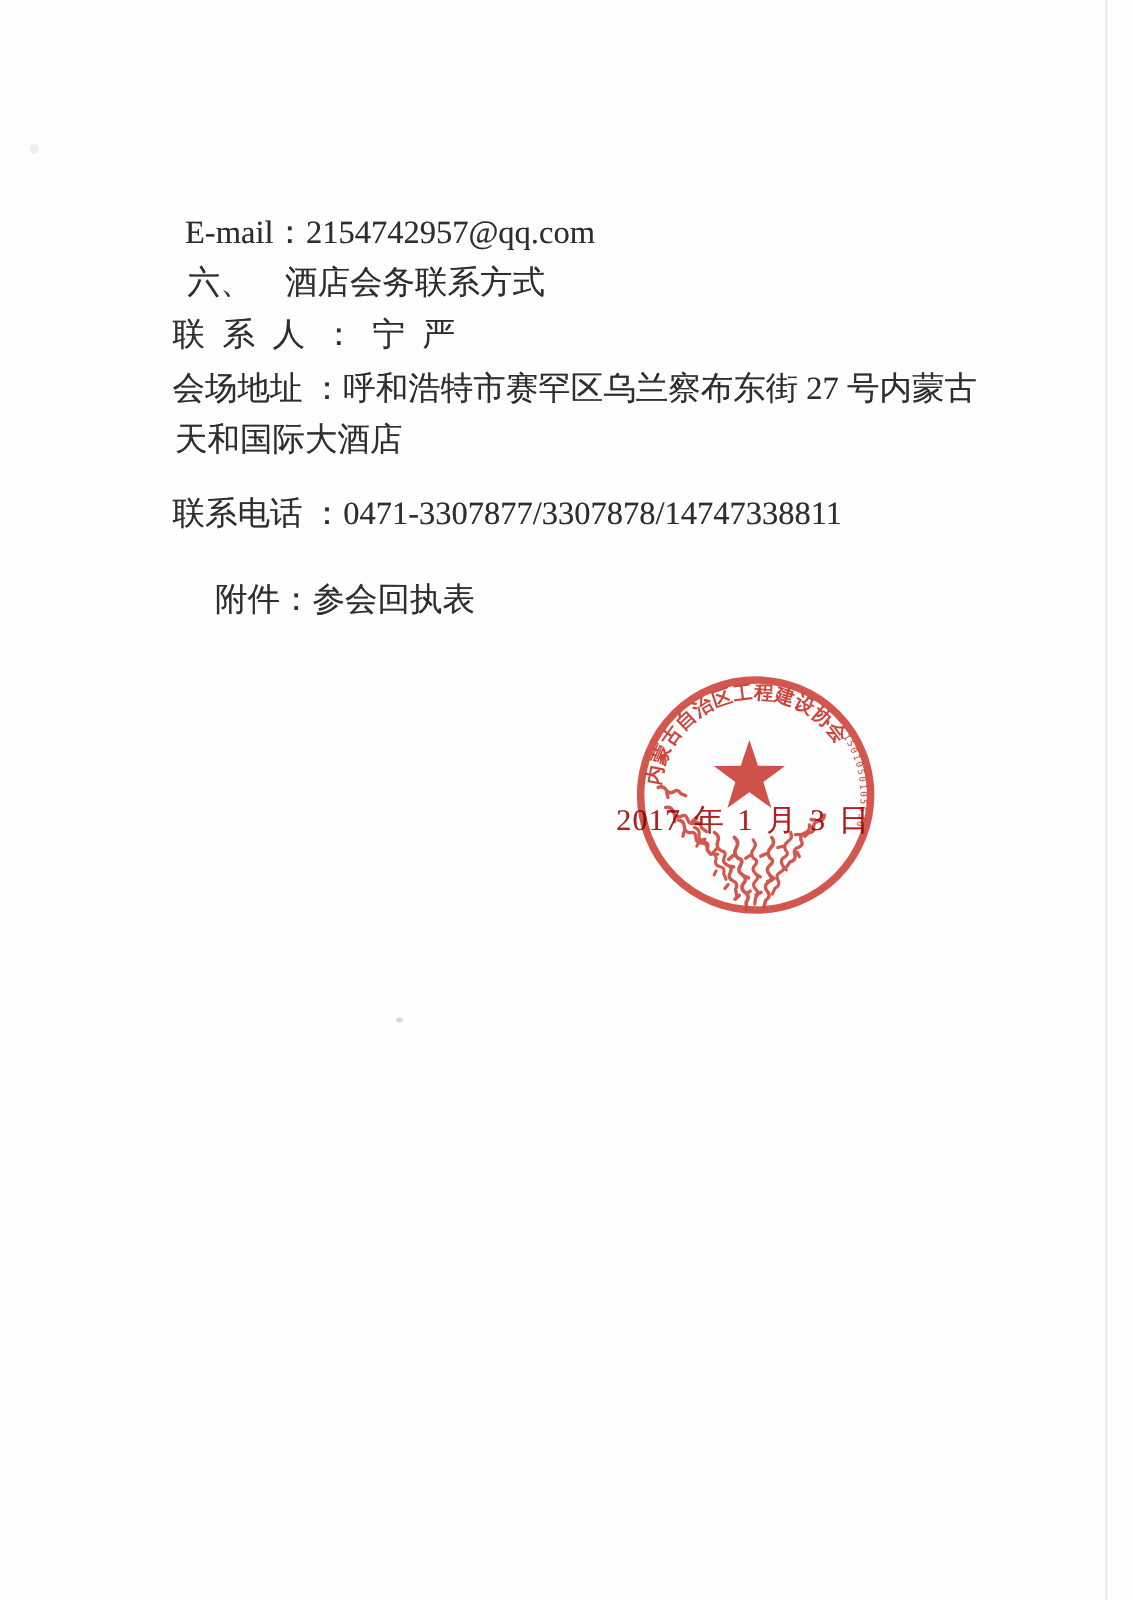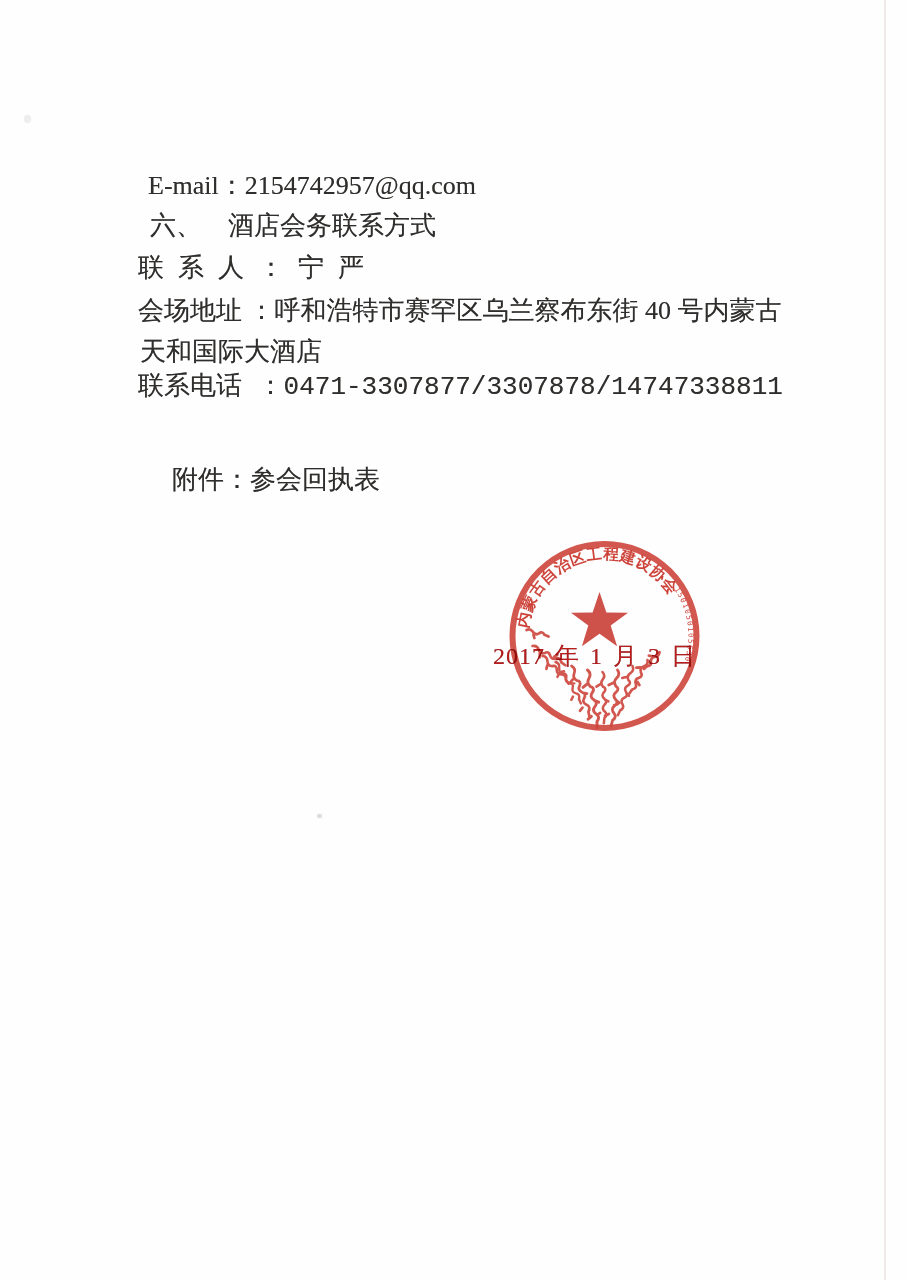--- a/index.html
+++ b/index.html
@@ -17,21 +17,21 @@
     font-size:26px;
     line-height:1.15;
     white-space:nowrap;
     text-shadow:0 0 .5px rgba(70,70,70,.55);
   }
   .l-email{top:171px;left:148px;}
   .l-section{top:211px;left:150px;}
   .l-contact{top:253px;left:138px;letter-spacing:14px;}
   .l-venue{top:296px;left:138px;}
   .l-venue2{top:337px;left:100px;margin-left:40px;}
-  .l-phone{top:373px;left:138px;font-family:Liberation Mono, monospace;}
+  .l-phone{top:396px;left:138px;}
   .l-attach{top:465px;left:152px;margin-left:20px;}
 
   .seal{
     position:absolute;
     left:507px;top:538px;
     width:195px;height:196px;
     mix-blend-mode:multiply;
     opacity:.95;
   }
   .seal text{
@@ -81,21 +81,21 @@
   }
 </style>
 </head>
 <body>
 
 <div class="page">
 
   <p class="line l-email">E-mail：2154742957@qq.com</p>
   <p class="line l-section">六、　酒店会务联系方式</p>
   <p class="line l-contact">联系人：宁严</p>
-  <p class="line l-venue">会场地址 ：呼和浩特市赛罕区乌兰察布东街 40 号内蒙古</p>
+  <p class="line l-venue">会场地址 ：呼和浩特市赛罕区乌兰察布东街 27 号内蒙古</p>
   <p class="line l-venue2">天和国际大酒店</p>
   <p class="line l-phone">联系电话 ：0471-3307877/3307878/14747338811</p>
   <p class="line l-attach">附件：参会回执表</p>
 
   <svg class="seal" viewBox="-97.5 -98 195 196">
     <defs>
       <path id="mgA" d="M0 0 c2.4 2.6 2.4 5.2 .3 7.8 c-2.1 2.6 -2.1 5.2 .3 7.8 c2.8 1 3.2 3.2 1 5.6 c-2.4 2.4 -2.2 4.8 .4 7 c2.6 2 2.4 4.4 -.2 6.6 c-2.2 2.2 -1.8 4.6 .6 6.8 c2.4 2 2.2 4.6 -.4 7 l-.6 5.4 M-2.6 13 l-3.8 2.4 M2.6 29 l3.6 2 M-2.4 43 l-3.4 2.2"></path>
       <path id="mgB" d="M0 0 c2.2 2.4 2.2 4.8 .2 7.2 c-2 2.4 -2 4.8 .4 7 c2.6 1.2 2.8 3.4 .8 5.6 c-2.2 2.2 -2 4.6 .4 6.6 c2.4 2 2 4.6 -.4 6.8 l-.4 4.8 M-2.4 10 l-3.4 2.2 M2.4 24 l3.2 1.8"></path>
       <path id="mgC" d="M0 0 c2 2.2 2 4.4 .2 6.6 c-1.8 2.2 -1.8 4.4 .4 6.4 c2.4 1.4 2.4 3.6 .4 5.6 l-.4 4.4 M-2.2 8 l-3 2"></path>
       <path id="arcOrg" d="M -75.8 -13.4 A 77 77 0 0 1 62.3 -45.3"></path>

